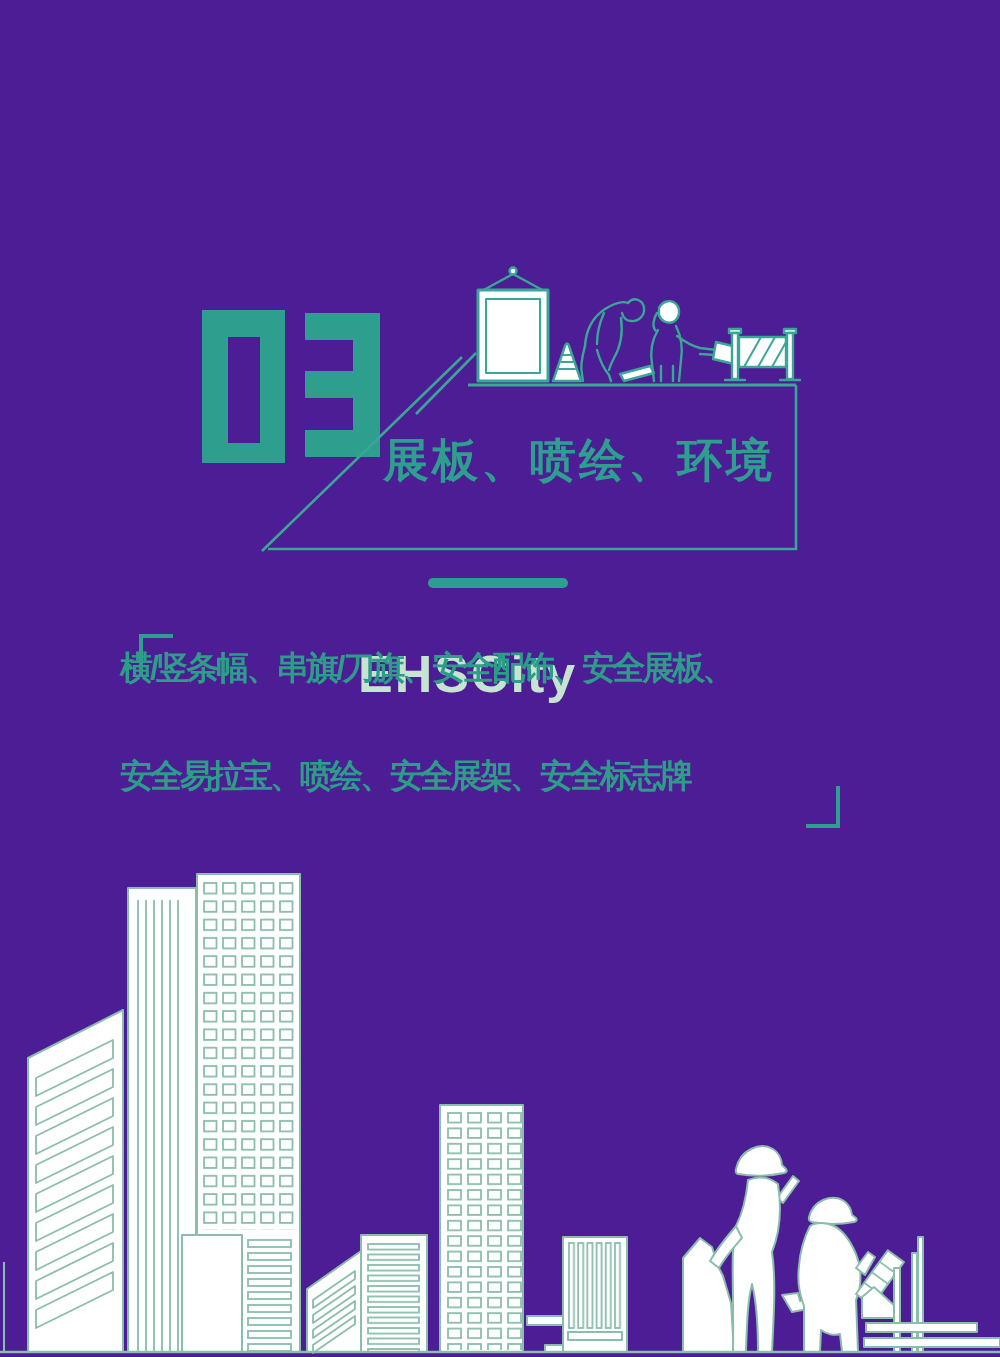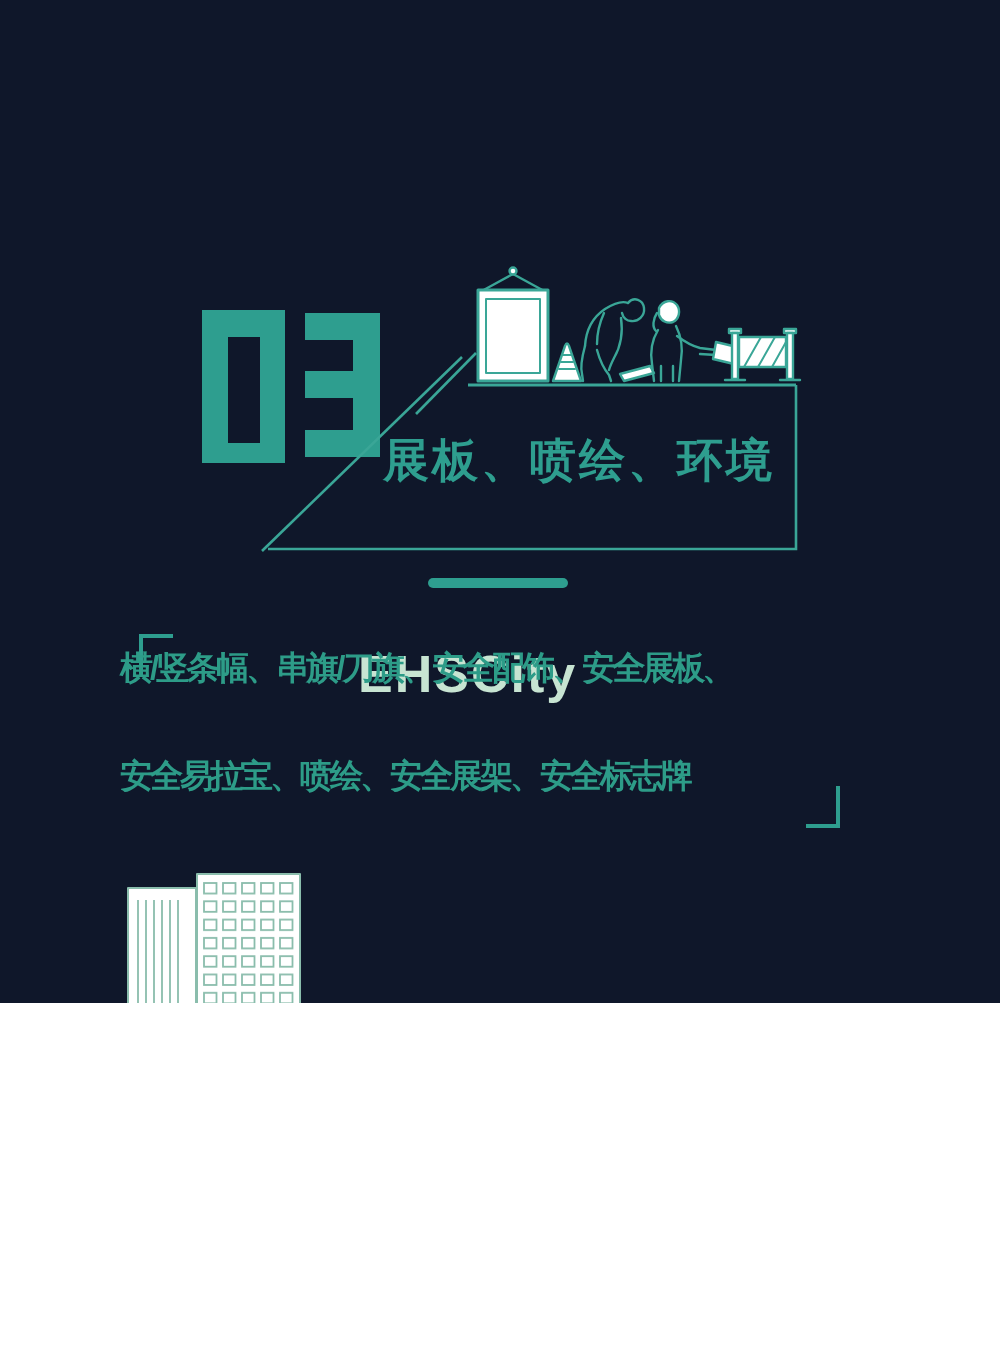--- a/index.html
+++ b/index.html
@@ -1,16 +1,16 @@
 <!DOCTYPE html>
 <html><head>
 <meta charset="utf-8">
 <style>
   html,body{margin:0;padding:0;background:#ffffff;}
-  #page{position:relative;width:1000px;height:1003px;background:#0f172a;overflow:hidden;
+  #page{position:relative;width:1000px;height:1357px;background:#4c1d95;overflow:hidden;
         font-family:"Liberation Sans","DejaVu Sans",sans-serif;}
   #art{position:absolute;left:0;top:0;width:1000px;height:1357px;}
   .sr{position:absolute;width:1px;height:1px;overflow:hidden;opacity:0;}
   .title{position:absolute;left:383px;top:430px;font-size:46px;font-weight:bold;
          letter-spacing:3px;color:#2e9e8f;white-space:nowrap;}
   .pinyin{position:absolute;left:383px;top:497px;font-size:25px;font-weight:bold;
           letter-spacing:0.5px;word-spacing:7px;color:#2e9e8f;white-space:nowrap;}
   .divider{position:absolute;left:428px;top:578px;width:140px;height:10px;border-radius:5px;
            background:#2e9e8f;}
   .bracket-tl{position:absolute;left:139px;top:634px;width:30px;height:38px;

